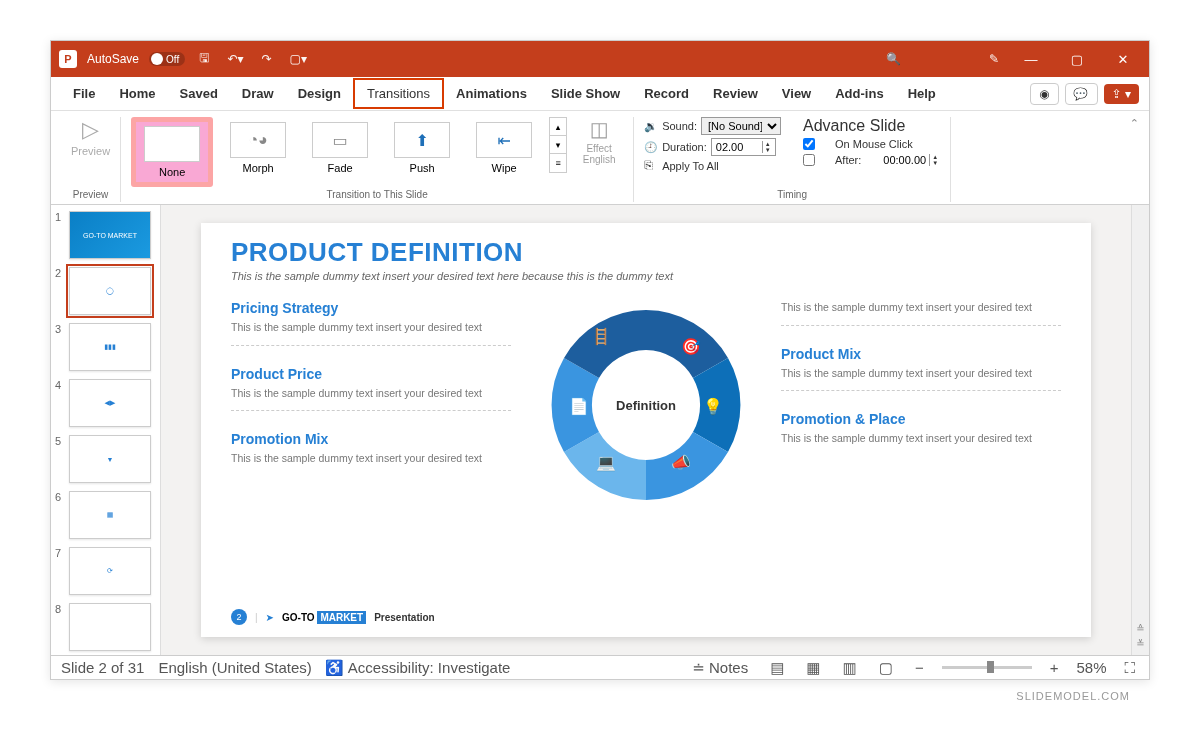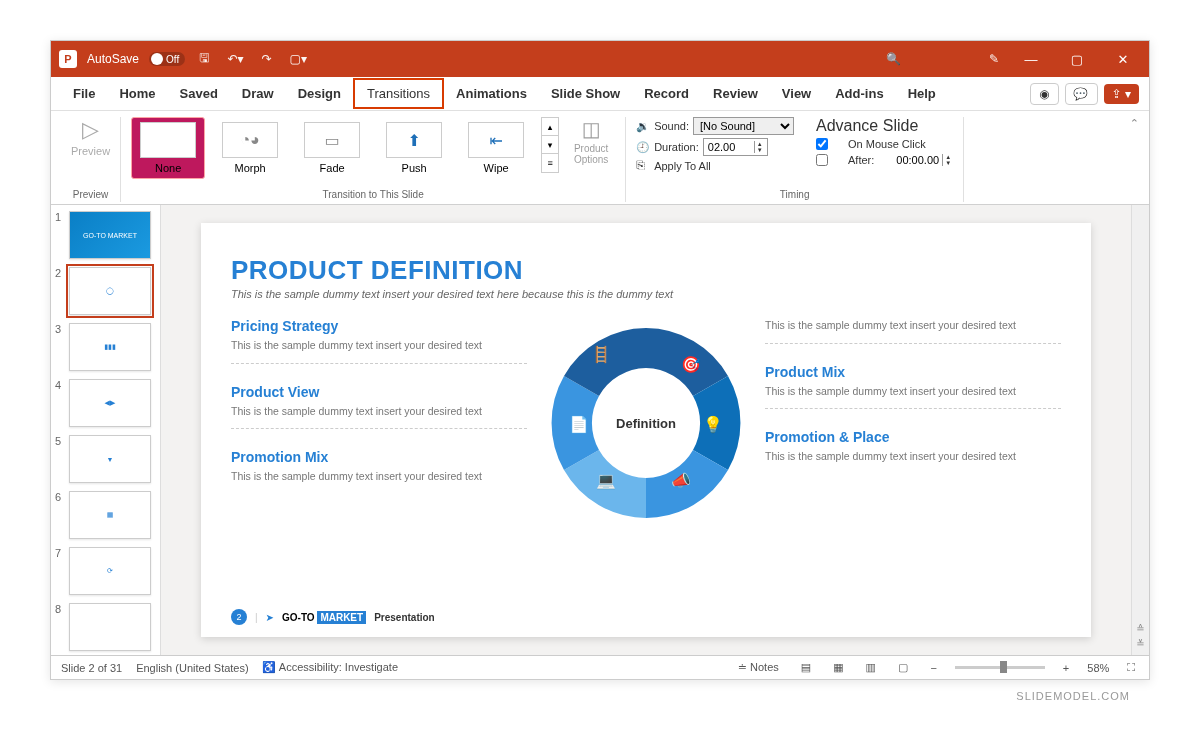--- a/index.html
+++ b/index.html
@@ -21,21 +21,21 @@
 .ribbon-tabs .icon-btn { border: 1px solid #ccc; border-radius: 4px; padding: 3px 8px; font-size: 12px; cursor: pointer; }
 .ribbon-tabs .share-btn { background: #C43E1C; color: #fff; border: none; }
 .ribbon { display: flex; background: #fff; border-bottom: 1px solid #d0d0d0; padding: 6px 10px 2px; gap: 0; }
 .ribbon-group { border-right: 1px solid #e0e0e0; padding: 0 10px; display: flex; flex-direction: column; align-items: center; }
 .ribbon-group:last-child { border-right: none; }
 .ribbon-group .group-content { display: flex; align-items: flex-start; gap: 8px; min-height: 70px; }
 .ribbon-group .group-label { font-size: 10px; color: #666; text-align: center; padding: 2px 0; }
 .preview-big { display: flex; flex-direction: column; align-items: center; gap: 2px; opacity: 0.5; cursor: pointer; font-size: 11px; color: #555; }
 .preview-big .icon { font-size: 22px; }
 .trans-btn { display: flex; flex-direction: column; align-items: center; gap: 4px; padding: 4px 8px; cursor: pointer; font-size: 11px; border: 1px solid transparent; border-radius: 3px; }
-.trans-btn.selected { border: 1px solid #fca5a5; background: #be185d; }
+.trans-btn.selected { border: 5px solid #fca5a5; background: #f9a8d4; }
 .trans-thumb { width: 56px; height: 36px; border: 1px solid #ccc; background: #fff; display: flex; align-items: center; justify-content: center; color: #888; font-size: 16px; }
 .gallery-more { width: 18px; display: flex; flex-direction: column; border: 1px solid #ccc; }
 .gallery-more div { height: 18px; display: flex; align-items: center; justify-content: center; font-size: 9px; border-bottom: 1px solid #ccc; cursor: pointer; }
 .gallery-more div:last-child { border-bottom: none; }
 .effect-opts { display: flex; flex-direction: column; align-items: center; opacity: 0.4; font-size: 10px; gap: 2px; }
 .timing-col { display: flex; flex-direction: column; gap: 3px; font-size: 11px; color: #333; }
 .timing-row { display: flex; align-items: center; gap: 4px; }
 .timing-row .icon { font-size: 11px; width: 14px; }
 .timing-row select, .timing-row .spinner { border: 1px solid #999; font-size: 11px; padding: 1px 2px; }
 .spinner { display: inline-flex; align-items: center; }
@@ -44,36 +44,36 @@
 .check-row { display: flex; align-items: center; gap: 20px; font-size: 11px; }
 .check-row input[type=checkbox] { width: 12px; height: 12px; }
 .workspace { display: flex; height: 450px; background: #f3f2f1; }
 .thumbs { width: 110px; background: #fff; border-right: 1px solid #ddd; overflow: hidden; padding: 6px 4px; }
 .thumb-row { display: flex; gap: 4px; margin-bottom: 8px; align-items: flex-start; }
 .thumb-num { font-size: 11px; color: #666; width: 10px; }
 .thumb { width: 82px; height: 48px; border: 1px solid #ccc; background: linear-gradient(135deg,#0a7fc6,#1b9ae0); display: flex; align-items: center; justify-content: center; font-size: 7px; color: #fff; box-shadow: 0 1px 2px rgba(0,0,0,0.1); }
 .thumb.white { background: #fff; color: #2680d4; }
 .thumb-row.selected .thumb { outline: 2px solid #C43E1C; outline-offset: 1px; }
 .slide-area { flex: 1; padding: 18px 40px; overflow: hidden; position: relative; }
-.slide-canvas { background: #fff; width: 100%; height: 100%; box-shadow: 0 2px 8px rgba(0,0,0,0.15); padding: 32px 30px; position: relative; }
+.slide-canvas { background: #fff; width: 100%; height: 100%; box-shadow: 0 2px 8px rgba(0,0,0,0.15); padding: 14px 30px; position: relative; }
 .slide-title { color: #2680d4; font-size: 26px; font-weight: 800; letter-spacing: 0.5px; }
 .slide-sub { color: #666; font-style: italic; font-size: 11px; margin-top: 2px; }
-.slide-body { display: flex; gap: 4px; margin-top: 18px; }
+.slide-body { display: flex; gap: 20px; margin-top: 18px; }
 .body-col { flex: 1; display: flex; flex-direction: column; gap: 20px; }
 .body-item h4 { color: #2680d4; font-size: 14px; font-weight: 700; margin-bottom: 4px; }
 .body-item p { color: #777; font-size: 10.5px; line-height: 1.4; }
 .body-item hr { border: none; border-top: 1px dashed #ccc; margin-top: 10px; }
 .donut-wrap { width: 230px; display: flex; align-items: center; justify-content: center; position: relative; }
 .donut-wrap .center-label { position: absolute; font-size: 13px; font-weight: 700; color: #333; }
 .slide-footer { position: absolute; bottom: 12px; left: 30px; display: flex; align-items: center; gap: 8px; font-size: 10px; }
 .slide-footer .pg { background: #2680d4; color: #fff; border-radius: 50%; width: 16px; height: 16px; display: flex; align-items: center; justify-content: center; font-size: 9px; }
 .slide-footer .logo-txt { font-weight: 800; font-size: 10px; }
 .slide-footer .logo-txt .mk { background: #2680d4; color: #fff; padding: 1px 3px; }
 .vscroll { width: 18px; background: #f0f0f0; border-left: 1px solid #ddd; display: flex; flex-direction: column; align-items: center; justify-content: flex-end; padding: 6px 0; gap: 4px; color: #888; font-size: 10px; }
-.statusbar { height: 24px; border-top: 1px solid #ccc; display: flex; align-items: center; font-size: 11px; color: #555; padding: 0 10px; gap: 14px; }
+.statusbar { height: 24px; border-top: 1px solid #ccc; display: flex; align-items: center; font-size: 15px; color: #555; padding: 0 10px; gap: 14px; }
 .statusbar .sp { flex: 1; }
 .statusbar .sb-btn { cursor: pointer; padding: 2px 4px; }
 .zoom-slider { width: 90px; height: 3px; background: #ccc; position: relative; }
 .zoom-slider .zknob { position: absolute; width: 7px; height: 12px; background: #888; top: -5px; left: 50%; }
 .watermark { text-align: right; color: #999; font-size: 11px; letter-spacing: 1px; margin-top: 10px; padding-right: 30px; }
 </style>
 </head>
 <body>
 
 <div class="app-window">
@@ -152,33 +152,33 @@
           <div class="trans-thumb" style="color:#1e6fb8">⇤</div>
           <span>Wipe</span>
         </div>
         <div class="gallery-more">
           <div>▴</div>
           <div>▾</div>
           <div>≡</div>
         </div>
         <div class="effect-opts">
           <div style="font-size:20px">◫</div>
-          <span style="text-align:center;width:48px">Product Options</span>
+          <span style="text-align:center;width:48px">Effect English</span>
         </div>
       </div>
       <div class="group-label">Transition to This Slide</div>
     </div>
 
     <div class="ribbon-group">
       <div class="group-content" style="gap:22px">
         <div class="timing-col">
           <div class="timing-row">
             <span class="icon">🔉</span>
             <span>Sound:</span>
-            <select style="width:101px">
+            <select style="width:80px">
               <option>[No Sound]</option>
             </select>
           </div>
           <div class="timing-row">
             <span class="icon">🕘</span>
             <span>Duration:</span>
             <div class="spinner">
               <input value="02.00" style="">
               <div class="arrows">
                   <span>▲</span>
@@ -257,21 +257,21 @@
         <div class="slide-title">PRODUCT DEFINITION</div>
         <div class="slide-sub">This is the sample dummy text insert your desired text here because this is the dummy text</div>
         <div class="slide-body">
           <div class="body-col">
             <div class="body-item">
                 <h4>Pricing Strategy</h4>
                 <p>This is the sample dummy text insert your desired text</p>
                 <hr>
               </div>
             <div class="body-item">
-                <h4>Product View</h4>
+                <h4>Product Price</h4>
                 <p>This is the sample dummy text insert your desired text</p>
                 <hr>
               </div>
             <div class="body-item">
                 <h4>Promotion Mix</h4>
                 <p>This is the sample dummy text insert your desired text</p>
               </div>
           </div>
           <div class="donut-wrap">
             <svg width="210" height="210" viewBox="0 0 210 210">

